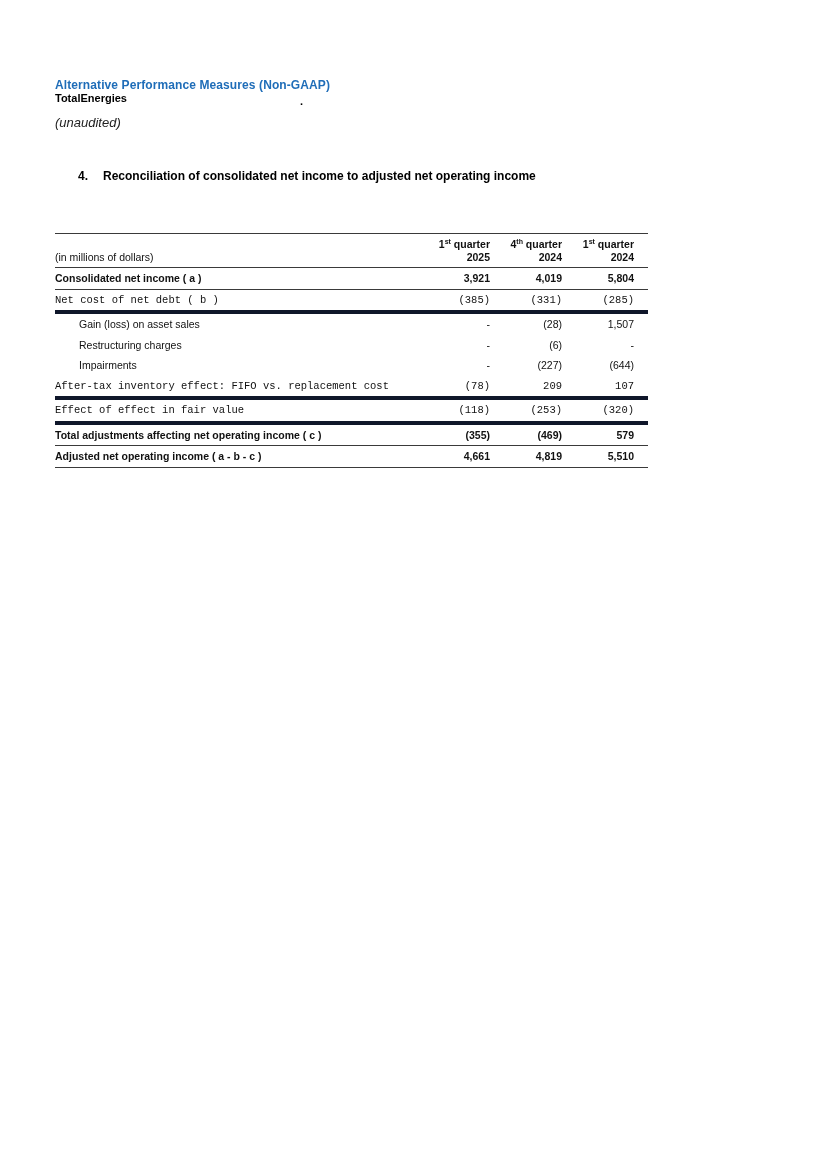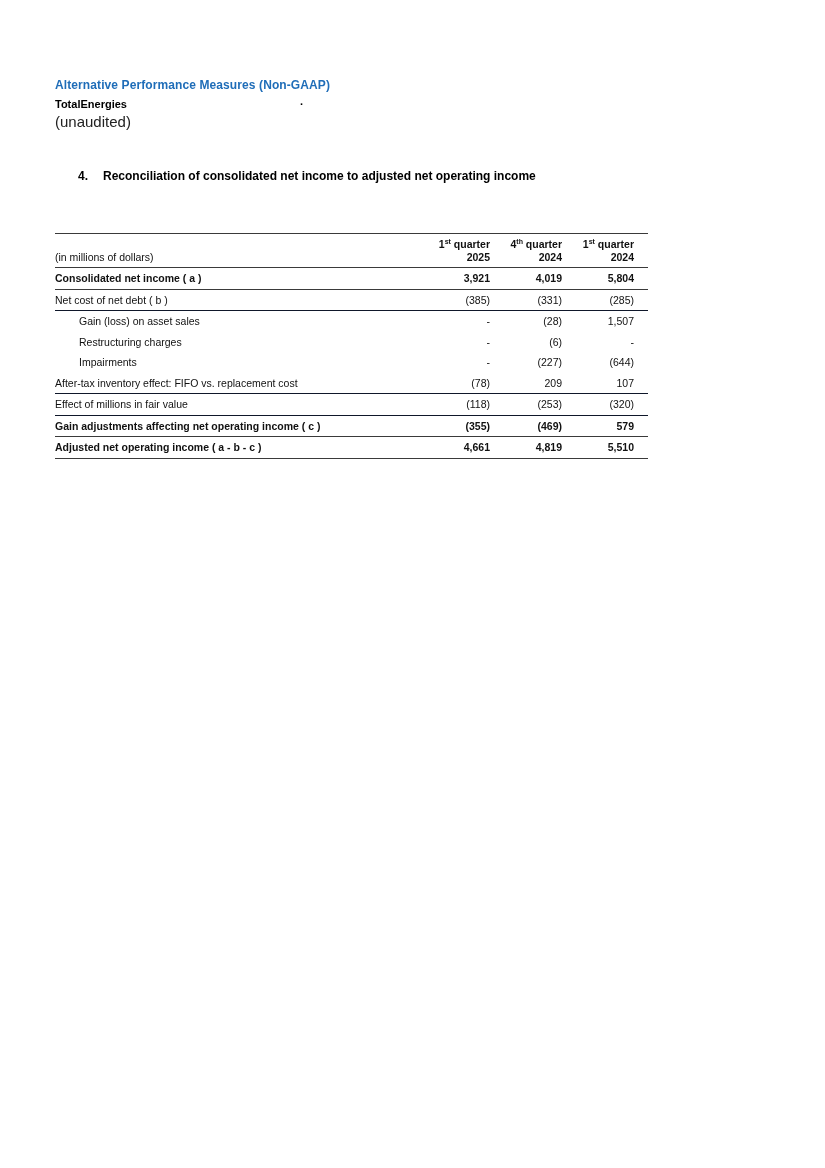--- a/index.html
+++ b/index.html
@@ -10,44 +10,44 @@
     height: 847px;
     background: #ffffff;
     font-family: "Liberation Sans", sans-serif;
     color: #111;
     overflow: hidden;
   }
 
   
   .doc-header { position: absolute; left: 55px; top: 78px; width: 400px; }
   .doc-title { color: #1f6db8; font-weight: bold; font-size: 12px; letter-spacing: 0.1px; }
-  .doc-company { font-weight: bold; font-size: 11px; margin-top: 6px; color: #000; }
+  .doc-company { font-weight: bold; font-size: 11px; margin-top: 0; color: #000; }
   .doc-mark { position: absolute; left: 245px; top: 17px; font-size: 11px; font-weight: bold; color: #000; }
-  .doc-unaudited { font-size: 15px; margin-top: 3px; color: #222; }
+  .doc-unaudited { font-style: italic; font-size: 13px; margin-top: 11px; color: #222; }
 
   
   .section-heading {
     position: absolute; left: 78px; top: 169px;
     display: flex; font-weight: bold; font-size: 12px; color: #000;
   }
   .section-number { margin-right: 15px; }
 
   
   .table-wrap { position: absolute; left: 55px; top: 233px; width: 593px; }
   table { width: 100%; border-collapse: collapse; font-size: 10.5px; color: #111; border-top: 1px solid #3a3a3a; }
   thead th { border-bottom: 1px solid #3a3a3a; vertical-align: bottom; padding: 4px 0 3px 0; font-weight: bold; line-height: 13px; }
   th.unit { text-align: left; font-weight: normal; font-size: 10.5px; margin-left: 32px; }
   th.num, td.num { text-align: right; width: 72px; padding-right: 14px; white-space: nowrap; }
   sup { font-size: 7px; line-height: 0; }
   tbody td { padding: 5px 0 4.5px 0; line-height: 11px; vertical-align: middle; }
   tbody td.num { padding-right: 14px; }
   tr.bold td { font-weight: bold; }
   tr.indent td:first-child { padding-left: 24px; }
   tr.b-strong td { border-bottom: 1.5px solid #3a3a3a; }
-  tr.b-thin td { border-bottom: 1px solid #0f172a; }
+  tr.b-thin td { border-bottom: 4px solid #0f172a; font-family: Liberation Mono, monospace; }
   tr.b-none td { border-bottom: none; }
 
   
   .page-number { position: absolute; left: 733px; top: 1109px; font-size: 11px; color: #222; }
 </style>
 </head>
 <body>
 
 <div class="page">
 
@@ -113,27 +113,27 @@
             <td class="num">(227)</td>
             <td class="num">(644)</td>
           </tr>
           <tr class="b-thin">
             <td>After-tax inventory effect: FIFO vs. replacement cost</td>
             <td class="num">(78)</td>
             <td class="num">209</td>
             <td class="num">107</td>
           </tr>
           <tr class="b-thin">
-            <td>Effect of millions in fair value</td>
+            <td>Effect of effect in fair value</td>
             <td class="num">(118)</td>
             <td class="num">(253)</td>
             <td class="num">(320)</td>
           </tr>
           <tr class="bold b-strong">
-            <td>Gain adjustments affecting net operating income ( c )</td>
+            <td>Total adjustments affecting net operating income ( c )</td>
             <td class="num">(355)</td>
             <td class="num">(469)</td>
             <td class="num">579</td>
           </tr>
           <tr class="bold b-strong">
             <td>Adjusted net operating income ( a - b - c )</td>
             <td class="num">4,661</td>
             <td class="num">4,819</td>
             <td class="num">5,510</td>
           </tr>

